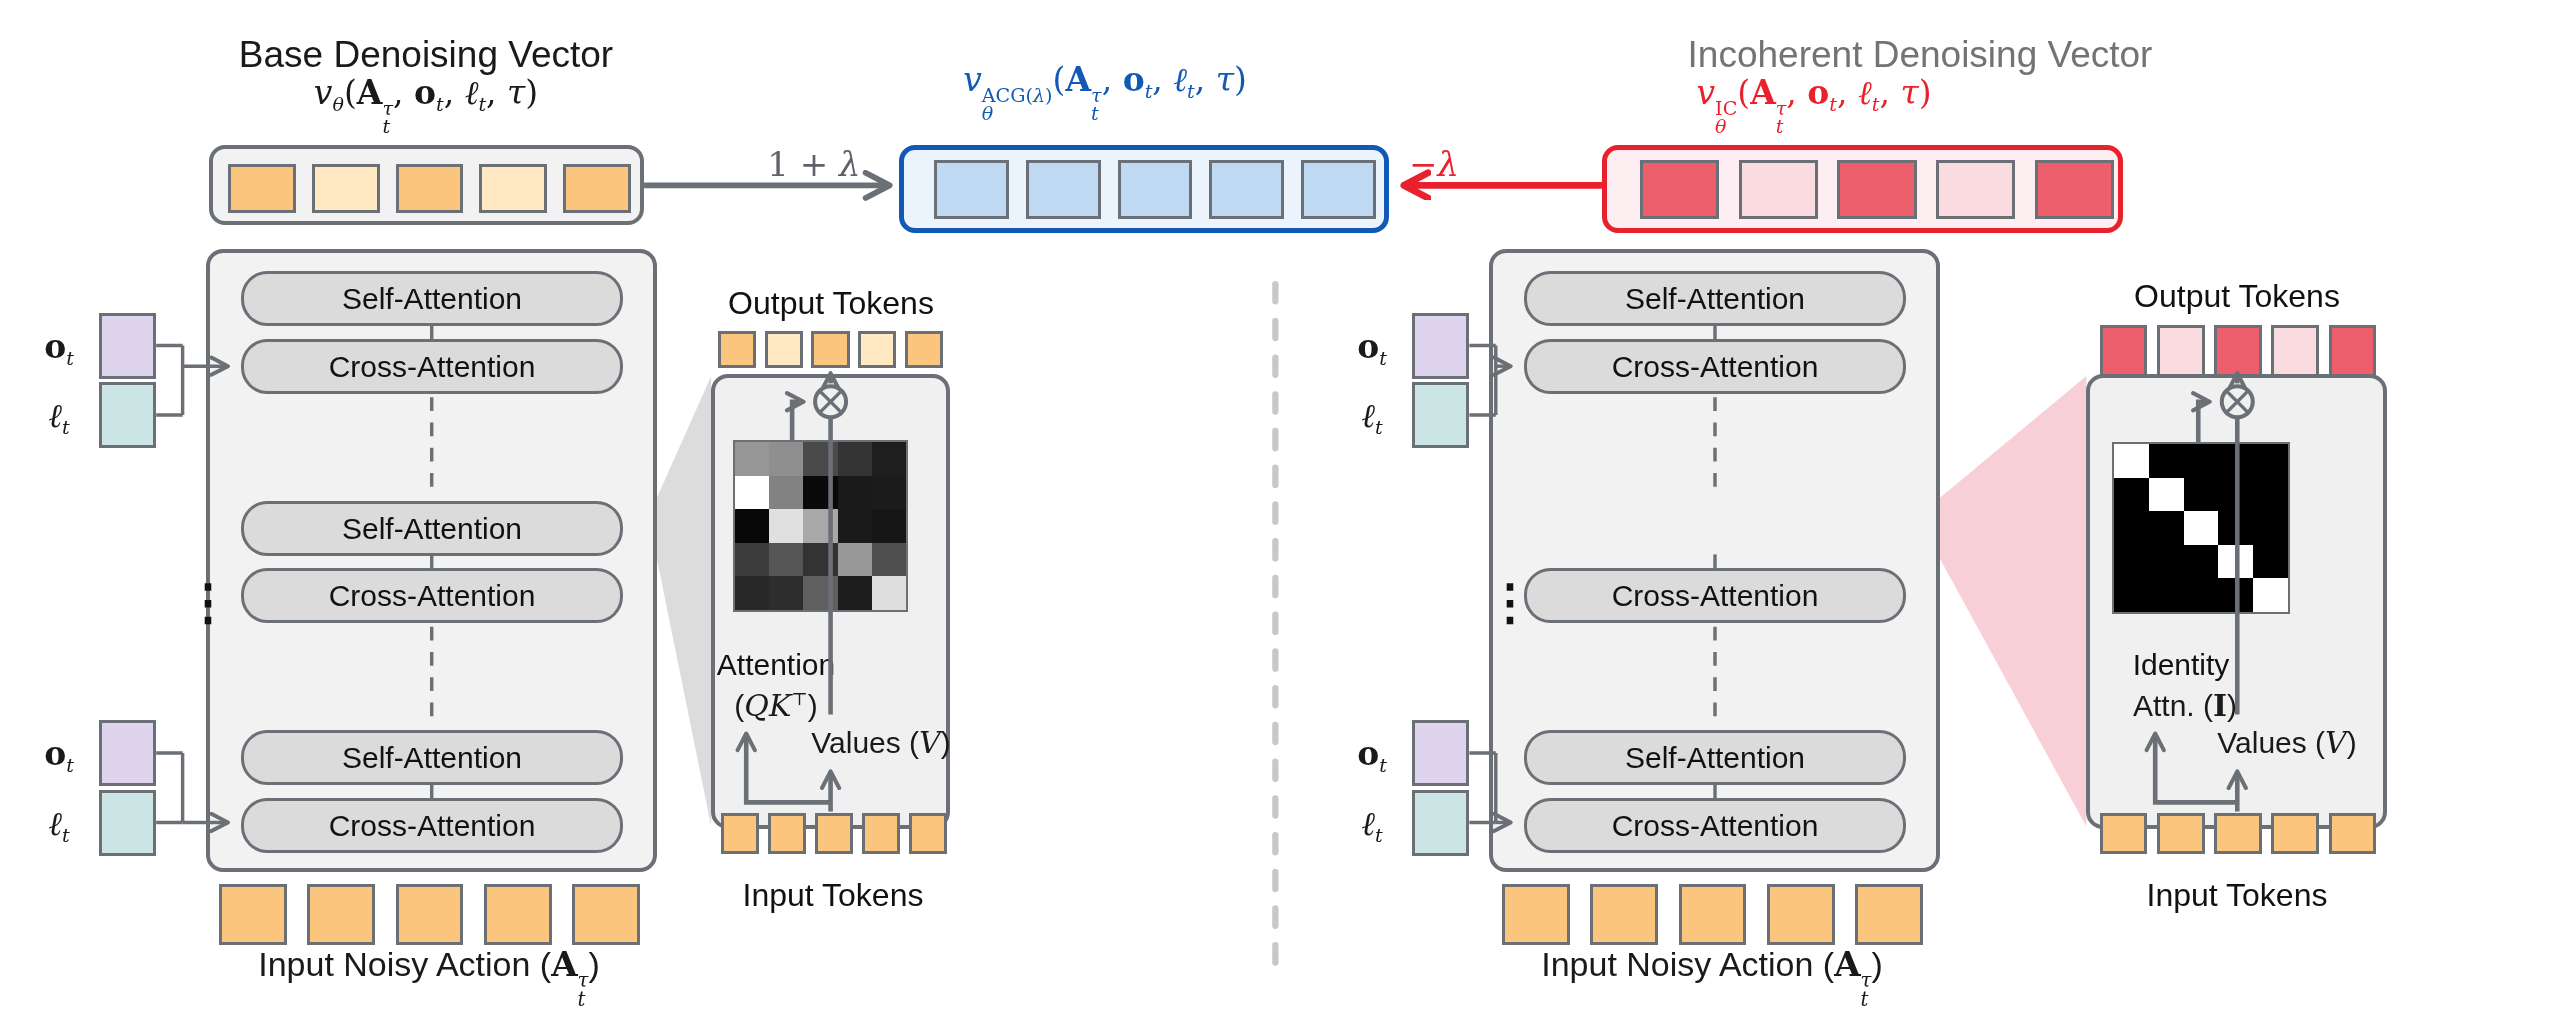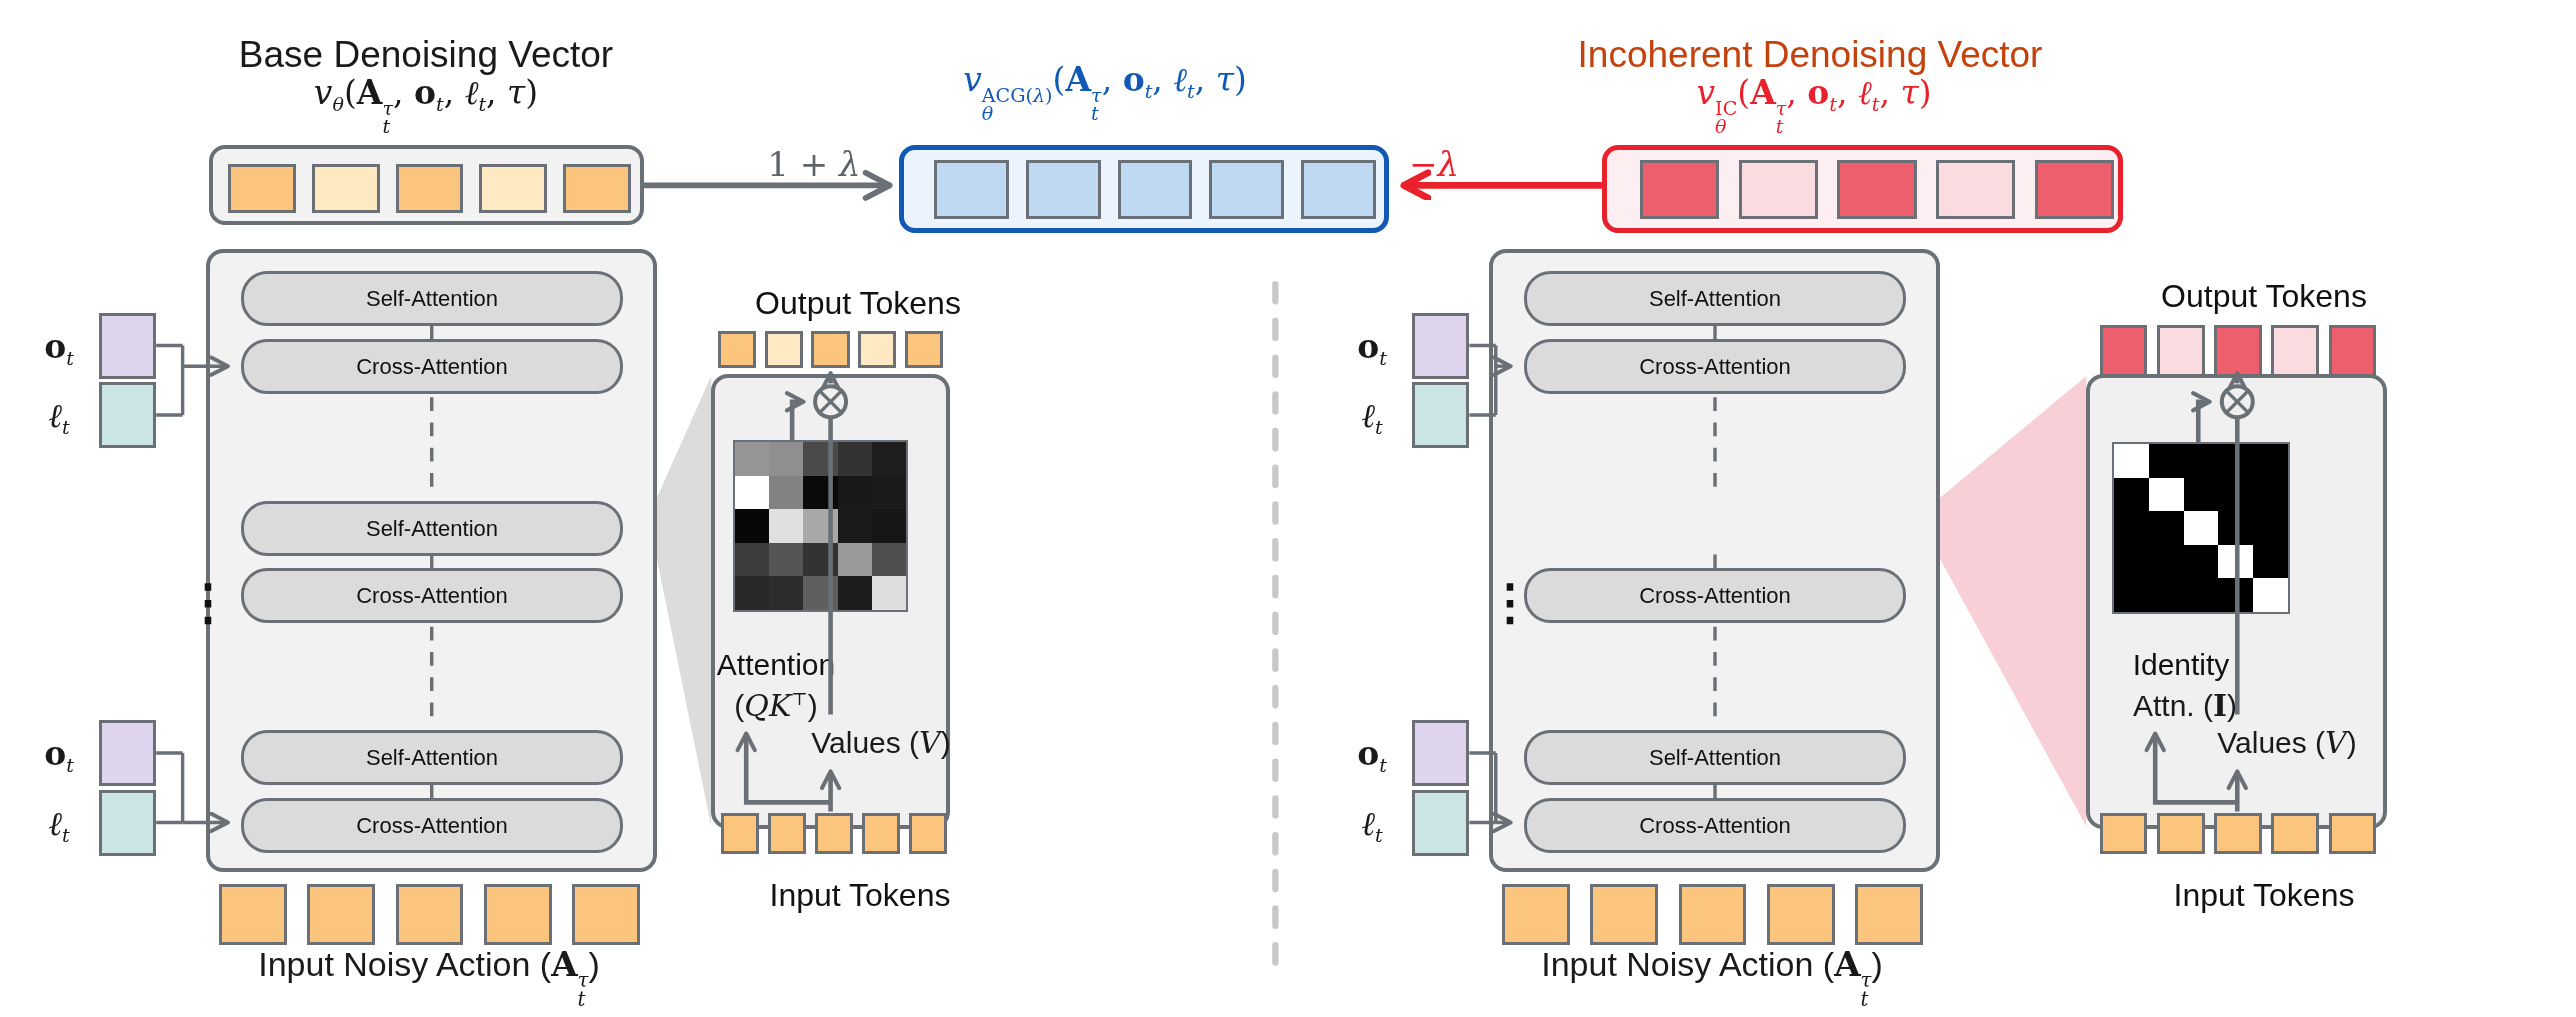--- a/index.html
+++ b/index.html
@@ -17,27 +17,27 @@
   .math sub i,.mixed sub i{font-size:100%;}
   .ss{display:inline-flex;flex-direction:column;align-items:flex-start;vertical-align:-0.55em;
       line-height:0.95;font-size:58%;}
   .ss sup,.ss sub{font-size:100%;line-height:0.95;}
   .container{position:absolute;box-sizing:border-box;border-radius:16px;}
   .tokrow{position:absolute;display:flex;}
   .tok{flex:1 1 0;box-sizing:border-box;border:3.4px solid #6a7076;}
   .block{position:absolute;box-sizing:border-box;background:#f2f2f2;border:4px solid #6a7076;border-radius:17px;}
   .panel{position:absolute;box-sizing:border-box;background:#f0f0f0;border:4px solid #6a7076;border-radius:17px;}
   .pill{position:absolute;box-sizing:border-box;background:#dbdbdb;border:3.4px solid #6a7076;border-radius:26.4px;
-        display:flex;align-items:center;justify-content:center;font-size:22px;color:#111;}
+        display:flex;align-items:center;justify-content:center;font-size:30px;color:#111;}
   .pill.red{background:#f8d5d9;border-color:#e9212d;border-width:4px;}
   .sq{position:absolute;box-sizing:border-box;border:3.4px solid #6a7076;width:57px;height:66px;}
   .matrix{position:absolute;display:grid;grid-template-columns:repeat(5,1fr);grid-template-rows:repeat(5,1fr);
           box-sizing:border-box;border:2.9px solid #6a7076;}
   .lbl{font-size:30px;color:#111;}
-  .cap{font-size:32px;color:#111;margin-left:27px;}
+  .cap{font-size:32px;color:#111;}
   .dots{font-size:49px;font-weight:bold;color:#111;}
 </style>
 </head>
 <body>
 
 <div class="stage">
 
   <svg class="layer" viewBox="0 0 4488 1772">
     <defs>
       <marker id="ah-g" markerUnits="userSpaceOnUse" markerWidth="64" markerHeight="64" refX="46" refY="26" orient="auto">
@@ -88,21 +88,21 @@
   <div class="tokrow" style="left:934px;top:160px;width:442px;height:59px;gap:17px;">
       <div class="tok" style="background: rgb(191, 217, 242);"></div>
       <div class="tok" style="background: rgb(191, 217, 242);"></div>
       <div class="tok" style="background: rgb(191, 217, 242);"></div>
       <div class="tok" style="background: rgb(191, 217, 242);"></div>
       <div class="tok" style="background: rgb(191, 217, 242);"></div>
     </div>
 
   <div class="abs ctr math" style="left:1434px;top:164px;color:#e9212d;font-size:34px;">−<i>λ</i></div>
 
-  <div class="abs ctr title" style="left:1810px;top:55px;color:#c2410c;">Incoherent Denoising Vector</div>
+  <div class="abs ctr title" style="left:1920px;top:55px;color:#737373;">Incoherent Denoising Vector</div>
   <div class="abs ctr math" style="left:1814px;top:104px;color:#e9212d;"><i>v</i><span class="ss">
         <sup>IC</sup>
         <sub><i>θ</i></sub>
       </span>(<b>A</b><span class="ss">
         <sup><i>τ</i></sup>
         <sub><i>t</i></sub>
       </span>, <b>o</b><sub><i>t</i></sub>, <i>ℓ</i><sub><i>t</i></sub>, <i>τ</i>)</div>
   <div class="container" style="left:1602px;top:145px;width:521px;height:88px;background:#fdeff1;border:5.2px solid #e9212d;"></div>
   <div class="tokrow" style="left:1640px;top:160px;width:474px;height:59px;gap:19.5px;">
       <div class="tok" style="background: rgb(238, 95, 109);"></div>

